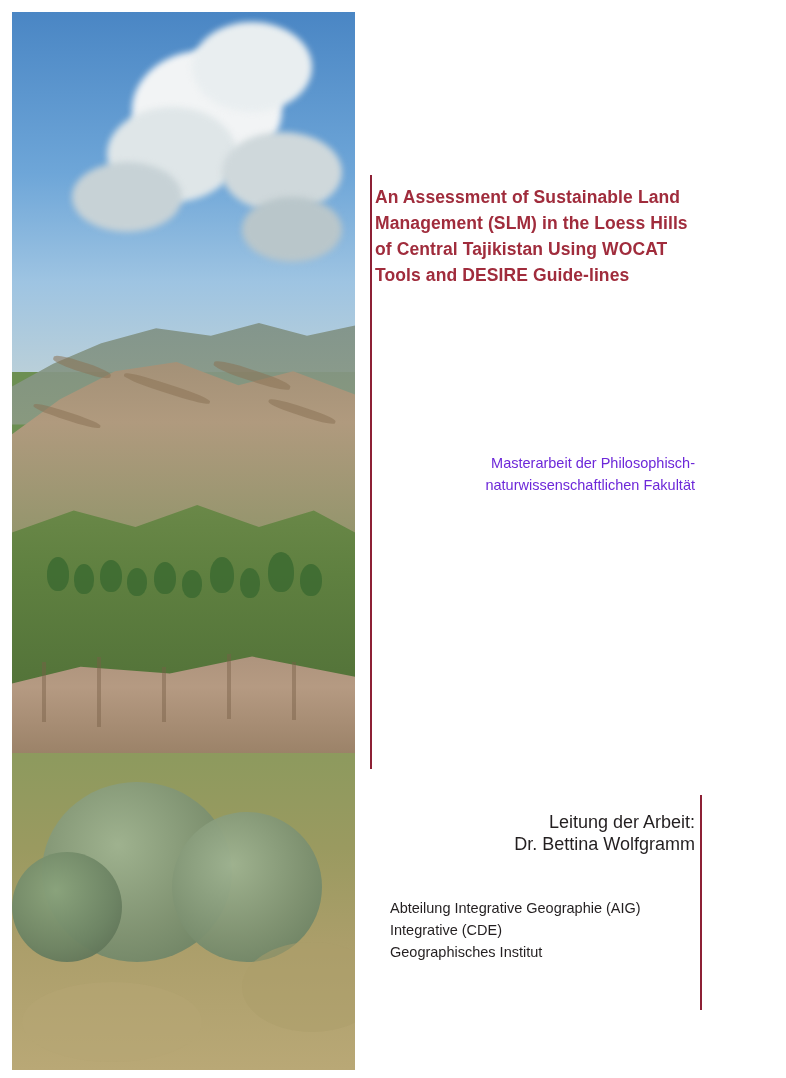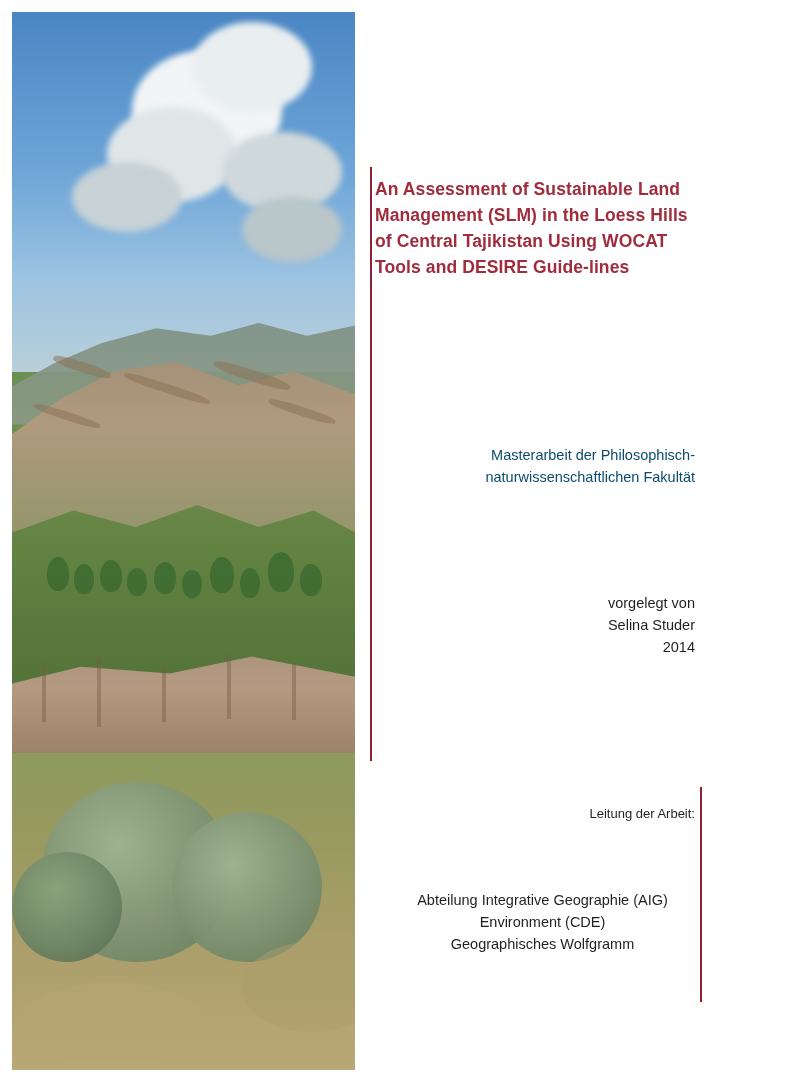--- a/index.html
+++ b/index.html
@@ -116,21 +116,21 @@
   .grass-patch {
     position: absolute;
     border-radius: 50%;
     opacity: .5;
   }
 
   
   .right-col {
     position: absolute;
     left: 370px;
-    top: 4px;
+    top: 12px;
     width: 404px;
     height: 1058px;
   }
   .rule-top {
     position: absolute;
     left: 0;
     top: 163px;
     width: 2px;
     height: 594px;
     background: #8d2035;
@@ -153,50 +153,50 @@
     font-weight: bold;
     line-height: 26px;
     letter-spacing: .1px;
   }
   .faculty {
     position: absolute;
     left: 20px;
     top: 440px;
     width: 305px;
     text-align: right;
-    color: #0c4a6e;
+    color: #6d28d9;
     font-size: 14.5px;
     line-height: 22px;
   }
   .submitted {
     position: absolute;
     left: 20px;
     top: 588px;
     width: 305px;
     text-align: right;
     color: #231f20;
     font-size: 14.5px;
     line-height: 22px;
   }
   .supervision {
     position: absolute;
     left: 20px;
     top: 799px;
     width: 305px;
     text-align: right;
     color: #231f20;
-    font-size: 13px;
+    font-size: 18px;
     line-height: 22px;
   }
   .institute {
     position: absolute;
     left: 20px;
     top: 885px;
     width: 305px;
-    text-align: center;
+    text-align: left;
     color: #231f20;
     font-size: 14.5px;
     line-height: 22px;
   }
 </style>
 </head>
 <body>
 
 <div class="cover-photo">
   <div class="photo-sky"></div>
@@ -246,28 +246,24 @@
   <div class="rule-top"></div>
   <div class="rule-bottom"></div>
 
   <div class="doc-title">An Assessment of Sustainable Land Management (SLM) in the Loess Hills of Central Tajikistan Using WOCAT Tools and DESIRE Guide-lines</div>
 
   <div class="faculty">
     <div>Masterarbeit der Philosophisch-</div>
     <div>naturwissenschaftlichen Fakultät</div>
   </div>
 
-  <div class="submitted">
-    <div>vorgelegt von</div>
-    <div>Selina Studer</div>
-    <div>2014</div>
-  </div>
 
   <div class="supervision">
     <div>Leitung der Arbeit:</div>
+    <div>Dr. Bettina Wolfgramm</div>
   </div>
 
   <div class="institute">
     <div>Abteilung Integrative Geographie (AIG)</div>
-    <div>Environment (CDE)</div>
-    <div>Geographisches Wolfgramm</div>
+    <div>Integrative (CDE)</div>
+    <div>Geographisches Institut</div>
   </div>
 </div>
 
 </body></html>

